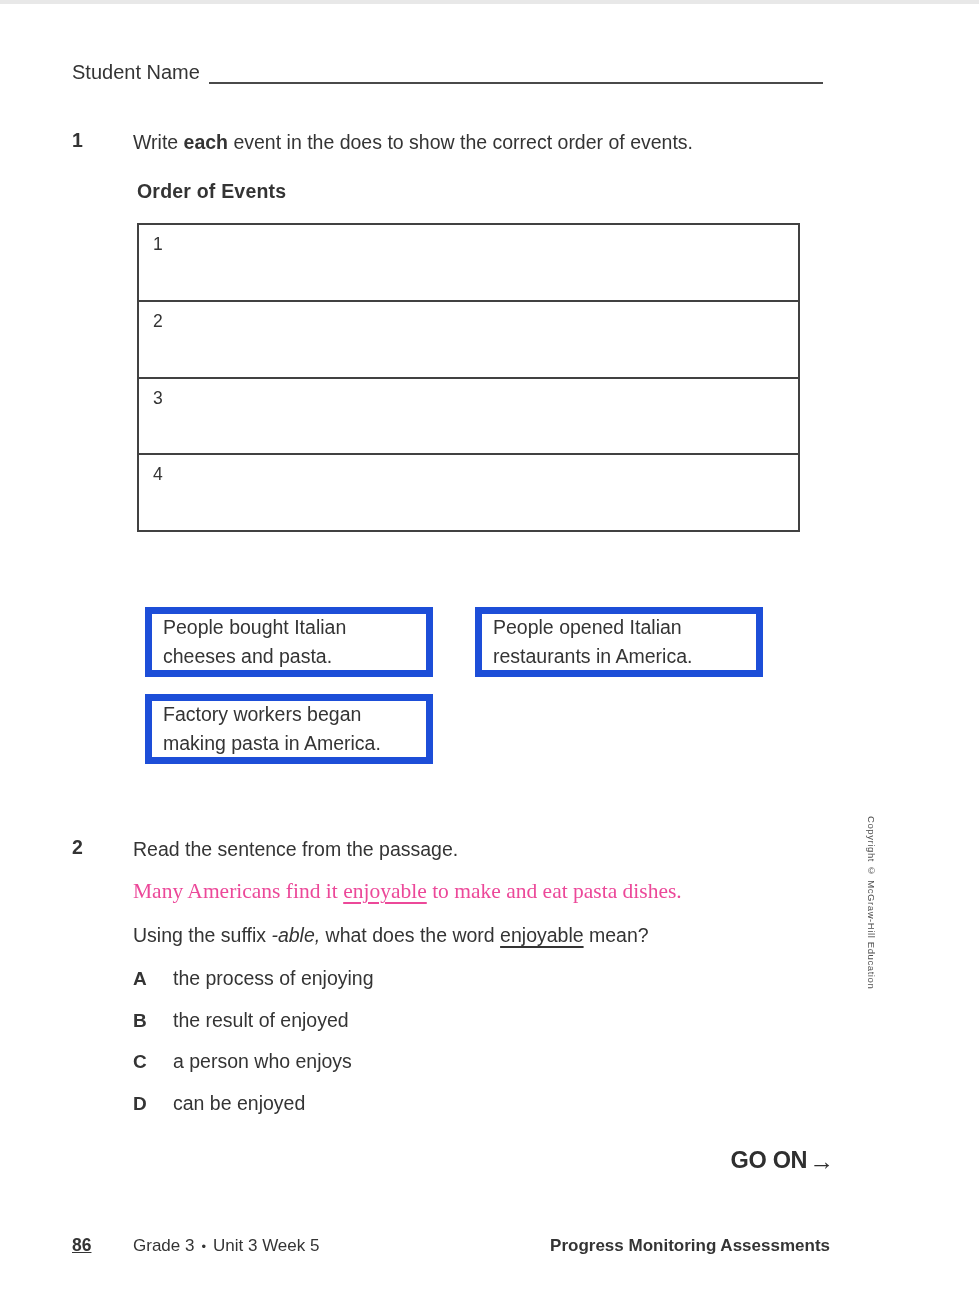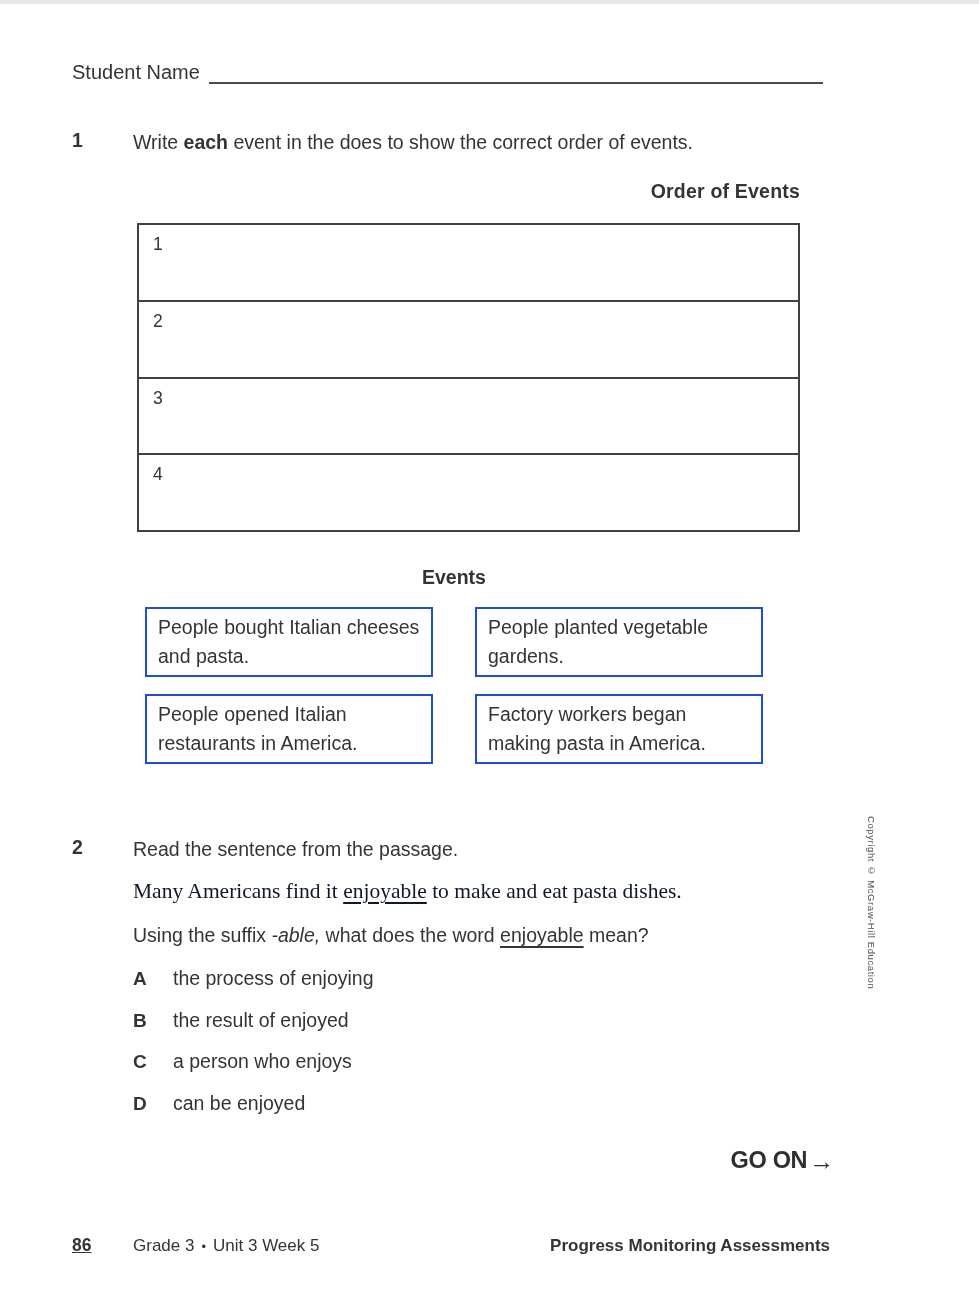--- a/index.html
+++ b/index.html
@@ -22,35 +22,35 @@
 
   
   .q-row { display: flex; align-items: flex-start; }
   .q-num { width: 61px; font-weight: bold; font-size: 19.5px; flex: 0 0 61px; }
   .q-text { font-size: 19.5px; line-height: 26px; }
   .bold { font-weight: bold; }
   .ital { font-style: italic; }
   .uline { text-decoration: underline; text-underline-offset: 4px; text-decoration-thickness: 1.5px; }
 
   
-  .chart-title { left: 137px; top: 176px; width: 663px; text-align: right; font-weight: bold; font-size: 19.5px; letter-spacing: 0.2px; }
+  .chart-title { left: 137px; top: 176px; width: 663px; text-align: left; font-weight: bold; font-size: 19.5px; letter-spacing: 0.2px; }
   .order-chart { left: 137px; top: 219px; width: 663px; height: 309px; border: 2px solid #414141; box-sizing: border-box; display: flex; flex-direction: column; }
   .order-row { flex: 1; border-bottom: 2px solid #414141; box-sizing: border-box; display: flex; }
   .order-row:last-child { border-bottom: none; }
   .order-num { font-size: 17.5px; padding: 9px 0 0 14px; color: #343434; }
   .order-answer { flex: 1; }
 
   
   .events-title { left: 145px; top: 562px; width: 618px; text-align: center; font-weight: bold; font-size: 19.5px; }
   .events-grid { left: 145px; top: 603px; width: 618px; display: grid; grid-template-columns: 288px 288px; column-gap: 42px; row-gap: 17px; }
-  .event-card { border: 2px solid #1d4ed8; box-sizing: border-box; height: 70px; padding: 4px 11px; font-size: 19.5px; line-height: 29px; color: #343434; display: flex; align-items: center; }
+  .event-card { border: 7px solid #1d4ed8; box-sizing: border-box; height: 70px; padding: 4px 11px; font-size: 19.5px; line-height: 29px; color: #343434; display: flex; align-items: center; }
 
   
   .q2-block { left: 72px; top: 832px; width: 760px; }
-  .passage-line { left: 133px; top: 875px; width: 700px; font-family: "Liberation Serif", serif; font-size: 21.5px; color: #0f172a; }
+  .passage-line { left: 133px; top: 875px; width: 700px; font-family: "Liberation Serif", serif; font-size: 21.5px; color: #ec4899; }
   .suffix-line { left: 133px; top: 920px; width: 700px; font-size: 19.5px; }
 
   .choices { left: 133px; top: 963px; width: 600px; }
   .choice { display: flex; margin-bottom: 18.5px; align-items: baseline; }
   .choice-letter { width: 40px; flex: 0 0 40px; font-weight: bold; font-size: 19px; }
   .choice-text { font-size: 19.5px; }
 
   
   .go-on { top: 1143px; right: 145px; font-weight: bold; font-size: 23.5px; letter-spacing: -0.3px; color: #2f2f2f; display: flex; align-items: flex-start; gap: 2px; }
   .go-on-arrow { font-size: 25px; font-weight: bold; }
@@ -99,28 +99,24 @@
     <div class="order-row">
       <span class="order-num">3</span>
       <span class="order-answer"></span>
     </div>
     <div class="order-row">
       <span class="order-num">4</span>
       <span class="order-answer"></span>
     </div>
   </div>
 
-  <div class="abs events-title">Events</div>
 
   <div class="abs events-grid">
     <div class="event-card">
         <span>People bought Italian cheeses and pasta.</span>
-      </div>
-    <div class="event-card">
-        <span>People planted vegetable gardens.</span>
       </div>
     <div class="event-card">
         <span>People opened Italian restaurants in America.</span>
       </div>
     <div class="event-card">
         <span>Factory workers began making pasta in America.</span>
       </div>
   </div>
 
   <div class="abs q-row q2-block">

